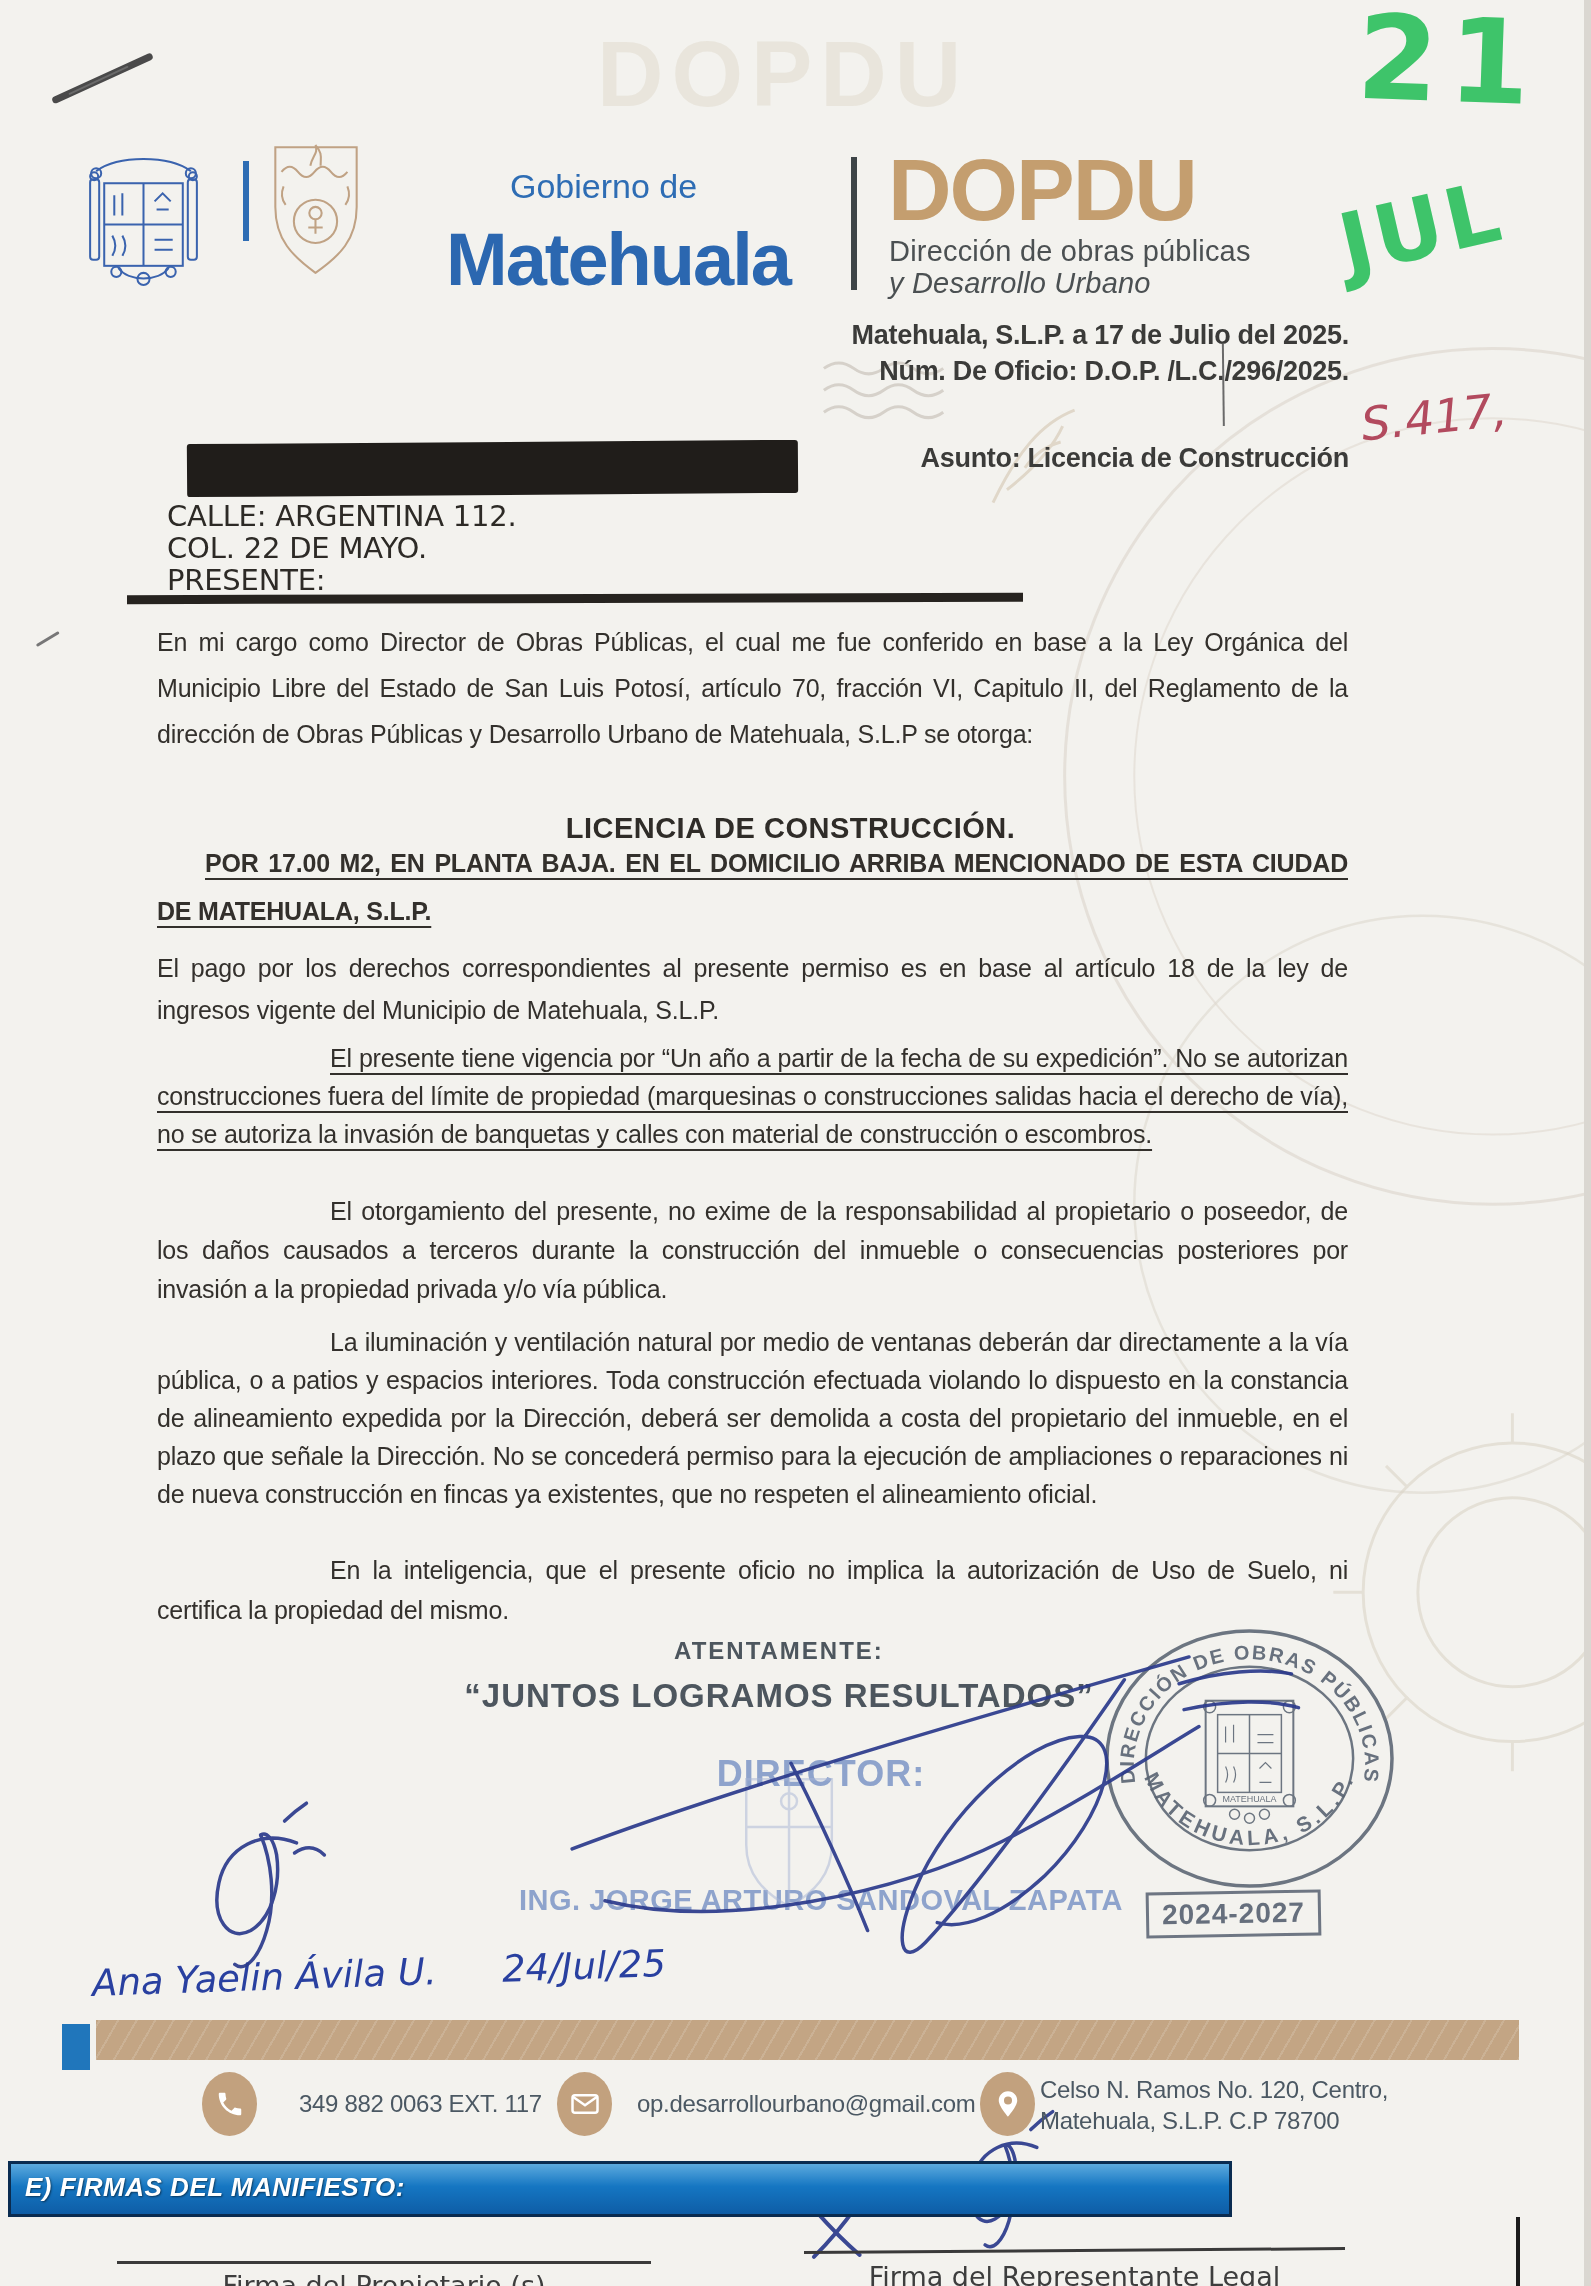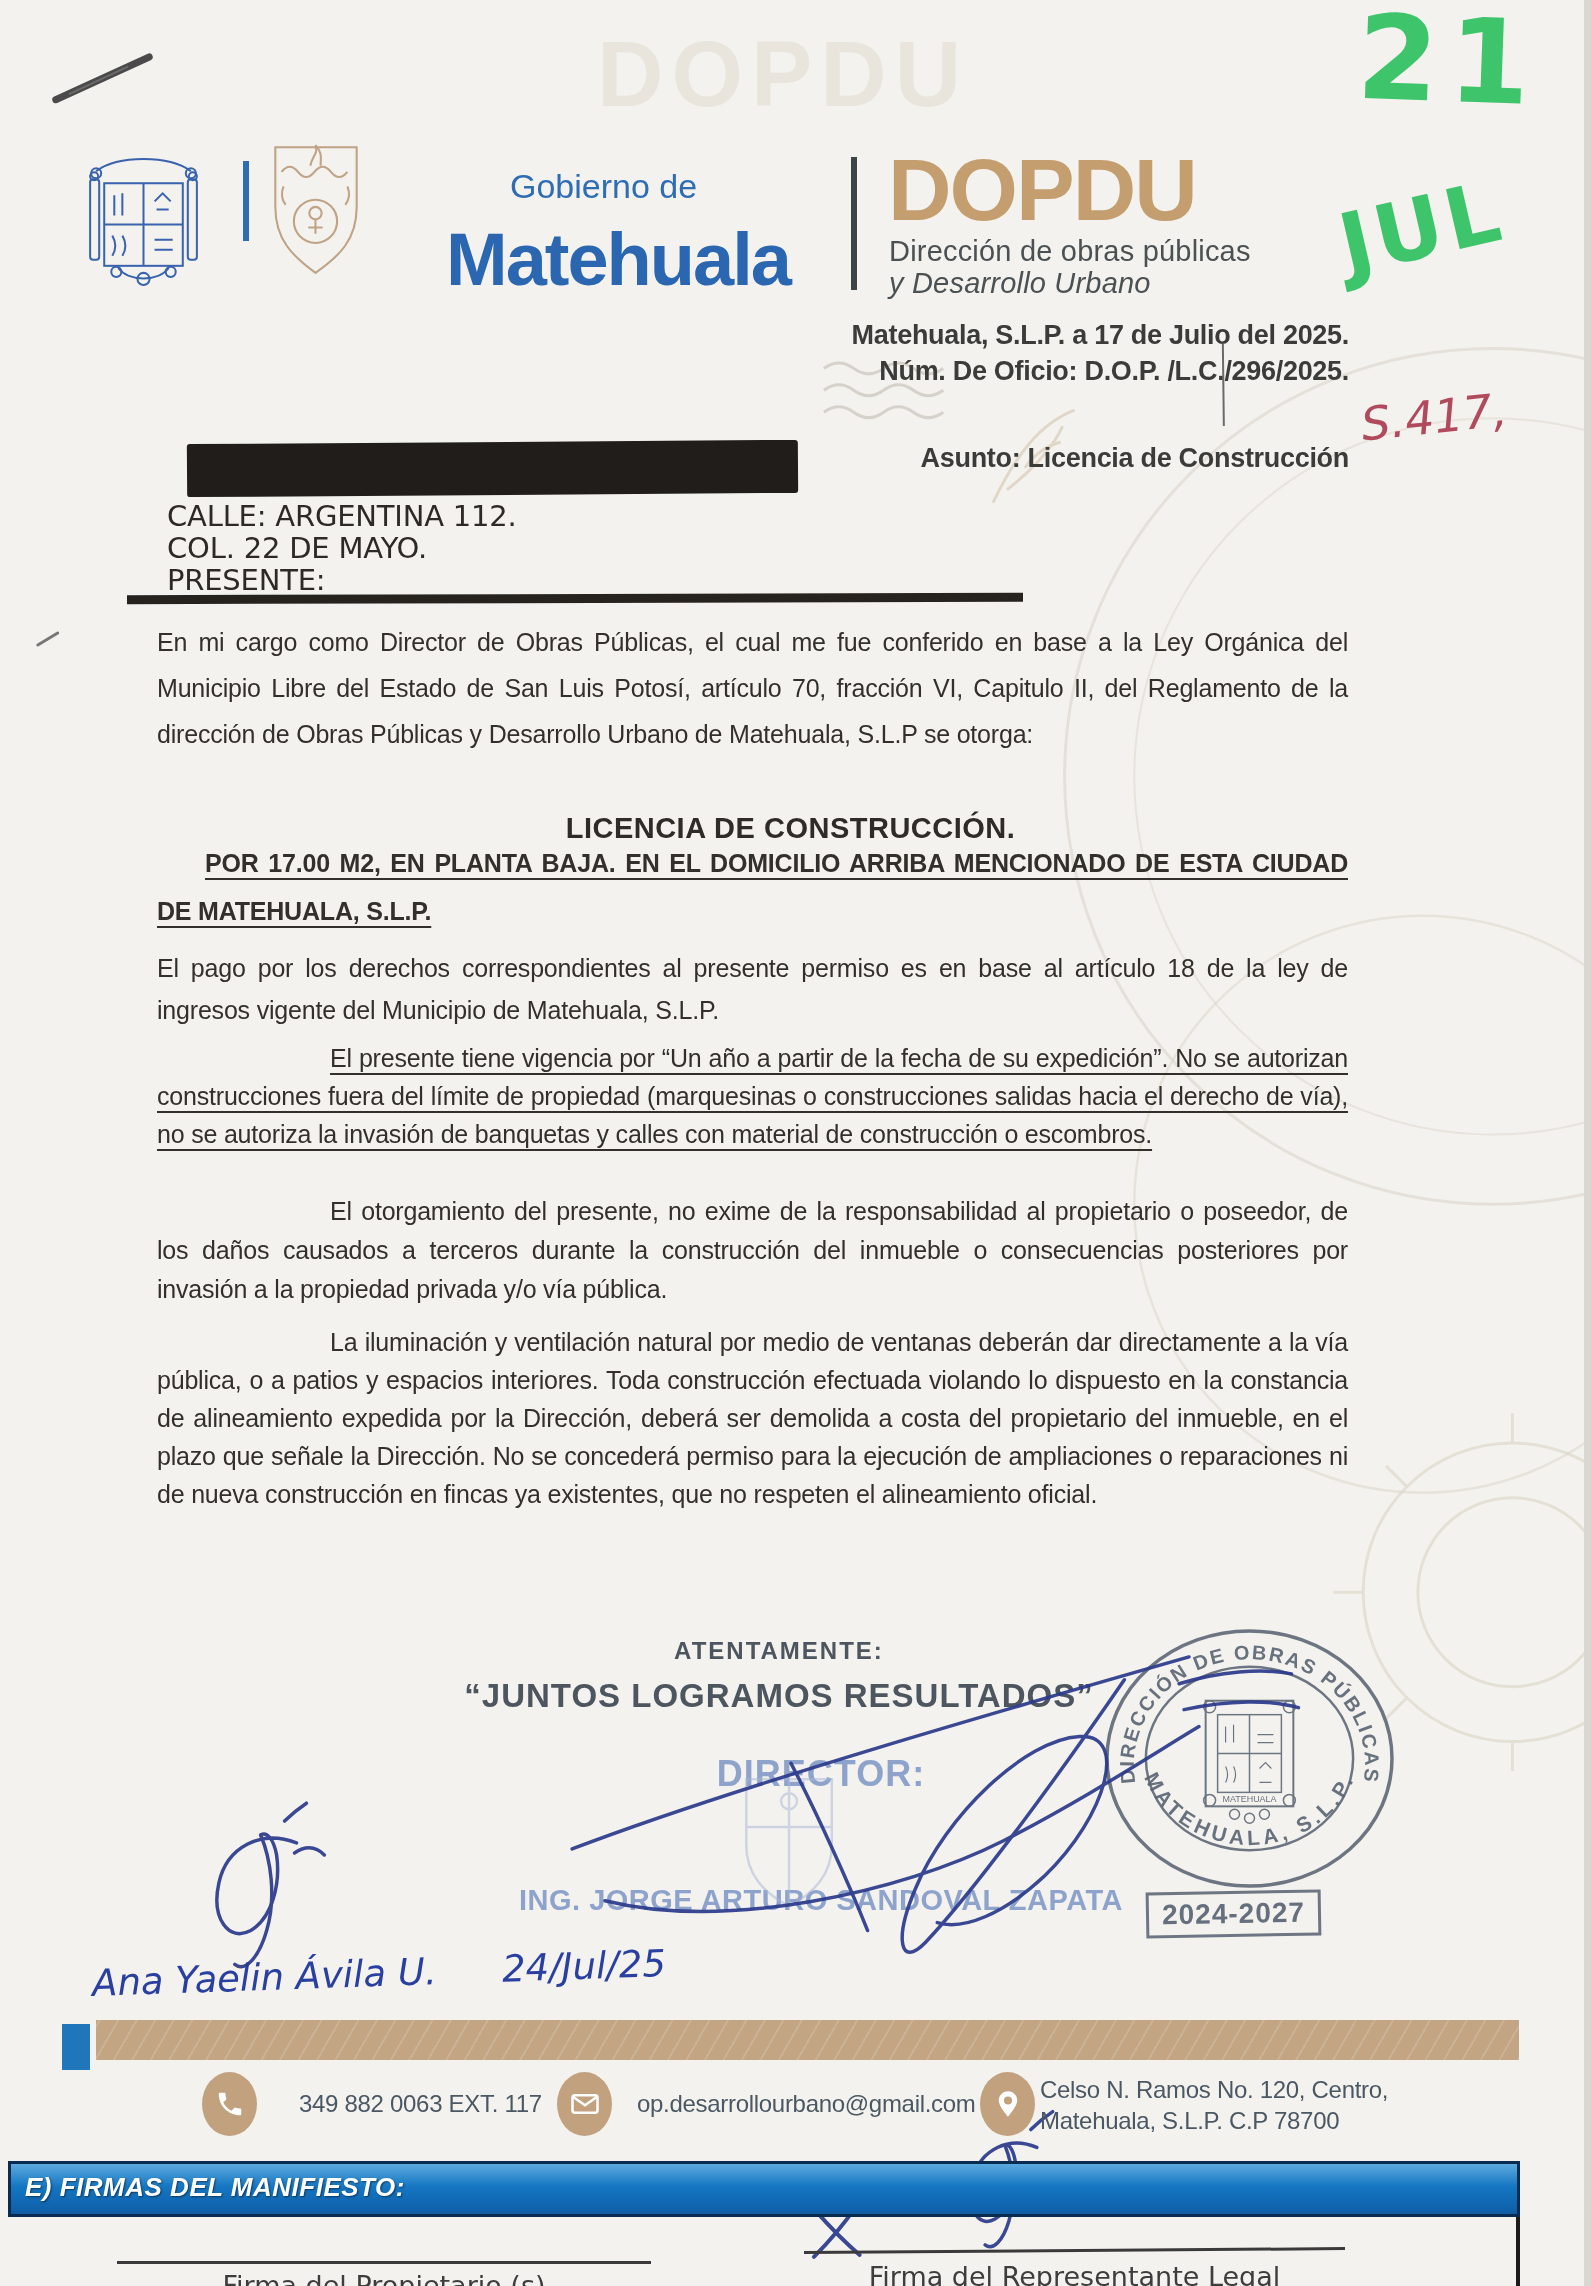--- a/index.html
+++ b/index.html
@@ -38,21 +38,21 @@
   .stampbox{left:1146px;top:1891px;width:169px;height:40px;border:3px solid rgba(86,96,112,.85);
             color:rgba(86,96,112,.9);font-size:28px;font-weight:600;text-align:center;line-height:40px;
             transform:rotate(-1deg);letter-spacing:1px;}
   
   .tanbar{left:96px;top:2020px;width:1423px;height:40px;background:#c3a584;
           background-image:repeating-linear-gradient(-60deg,rgba(255,255,255,.14) 0 2px,transparent 2px 16px);}
   .bluesq{left:62px;top:2024px;width:28px;height:46px;background:#2076bb;}
   .cicon{width:55px;height:64px;border-radius:50%;background:#c2a17e;display:flex;align-items:center;justify-content:center;}
   .ctext{font-size:24px;color:#4b5863;letter-spacing:-0.3px;}
   
-  .mbar{left:8px;top:2161px;width:1512px;height:56px;border:3px solid #0a2c50;
+  .mbar{left:8px;top:2161px;width:1224px;height:56px;border:3px solid #0a2c50;
         background:linear-gradient(#5caade,#1576c2 45%,#0e5da6);box-sizing:border-box;}
   .mbar-title{padding:8px 0 0 14px;font-size:26px;font-weight:bold;font-style:italic;color:#fff;
               letter-spacing:0.5px;text-shadow:1px 1px 2px rgba(0,0,0,.5);}
   .sigline{height:3px;background:#3a3a3a;}
   .siglabel{text-align:center;font-size:27px;color:#3d3d3d;font-family:"DejaVu Sans",sans-serif;}
   svg{display:block;}
 </style>
 </head>
 <body>
 
@@ -128,20 +128,21 @@
   <div class="abs addr" style="top:563px;">PRESENTE:</div>
   <div class="abs thickline"></div>
 
   <div class="abs bodytext" style="top:619px;line-height:46px;">En mi cargo como Director de Obras Públicas, el cual me fue conferido en base a la Ley Orgánica del Municipio Libre del Estado de San Luis Potosí, artículo 70, fracción VI, Capitulo II, del Reglamento de la dirección de Obras Públicas y Desarrollo Urbano de Matehuala, S.L.P se otorga:</div>
   <div class="abs heading" style="top:784px;">LICENCIA DE CONSTRUCCIÓN.</div>
   <div class="abs bodytext ul" style="top:839px;line-height:48px;font-weight:600;text-indent:48px;">POR 17.00 M2, EN PLANTA BAJA. EN EL DOMICILIO ARRIBA MENCIONADO DE ESTA CIUDAD DE MATEHUALA, S.L.P.</div>
   <div class="abs bodytext" style="top:947px;line-height:42px;">El pago por los derechos correspondientes al presente permiso es en base al artículo 18 de la ley de ingresos vigente del Municipio de Matehuala, S.L.P.</div>
   <div class="abs bodytext ul ind" style="top:1039px;line-height:38px;">El presente tiene vigencia por “Un año a partir de la fecha de su expedición”. No se autorizan construcciones fuera del límite de propiedad (marquesinas o construcciones salidas hacia el derecho de vía), no se autoriza la invasión de banquetas y calles con material de construcción o escombros.</div>
   <div class="abs bodytext ind" style="top:1192px;line-height:39px;">El otorgamiento del presente, no exime de la responsabilidad al propietario o poseedor, de los daños causados a terceros durante la construcción del inmueble o consecuencias posteriores por invasión a la propiedad privada y/o vía pública.</div>
   <div class="abs bodytext ind" style="top:1323px;line-height:38px;">La iluminación y ventilación natural por medio de ventanas deberán dar directamente a la vía pública, o a patios y espacios interiores. Toda construcción efectuada violando lo dispuesto en la constancia de alineamiento expedida por la Dirección, deberá ser demolida a costa del propietario del inmueble, en el plazo que señale la Dirección. No se concederá permiso para la ejecución de ampliaciones o reparaciones ni de nueva construcción en fincas ya existentes, que no respeten el alineamiento oficial.</div>
+  <div class="abs bodytext ind" style="top:1550px;line-height:40px;">En la inteligencia, que el presente oficio no implica la autorización de Uso de Suelo, ni certifica la propiedad del mismo.</div>
 
   <div class="abs cgray center-blk" style="left:418px;top:1637px;width:722px;font-size:24px;letter-spacing:2px;">ATENTAMENTE:</div>
   <div class="abs cgray center-blk" style="left:418px;top:1677px;width:722px;font-size:33px;letter-spacing:1px;">“JUNTOS LOGRAMOS RESULTADOS”</div>
   <div class="abs paleblue center-blk" style="left:460px;top:1753px;width:722px;font-size:36px;letter-spacing:1px;">DIRECTOR:</div>
   <div class="abs paleblue center-blk" style="left:460px;top:1884px;width:722px;font-size:29px;letter-spacing:0.5px;">ING. JORGE ARTURO SANDOVAL ZAPATA</div>
   <div class="abs handblue" style="left:92px;top:1952px;font-size:37px;transform:rotate(-2deg);">
     <span>Ana Yaelin Ávila U.</span>
     <span style="display:inline-block;width:42px;"></span>
     <span>24/Jul/25</span>
   </div>

